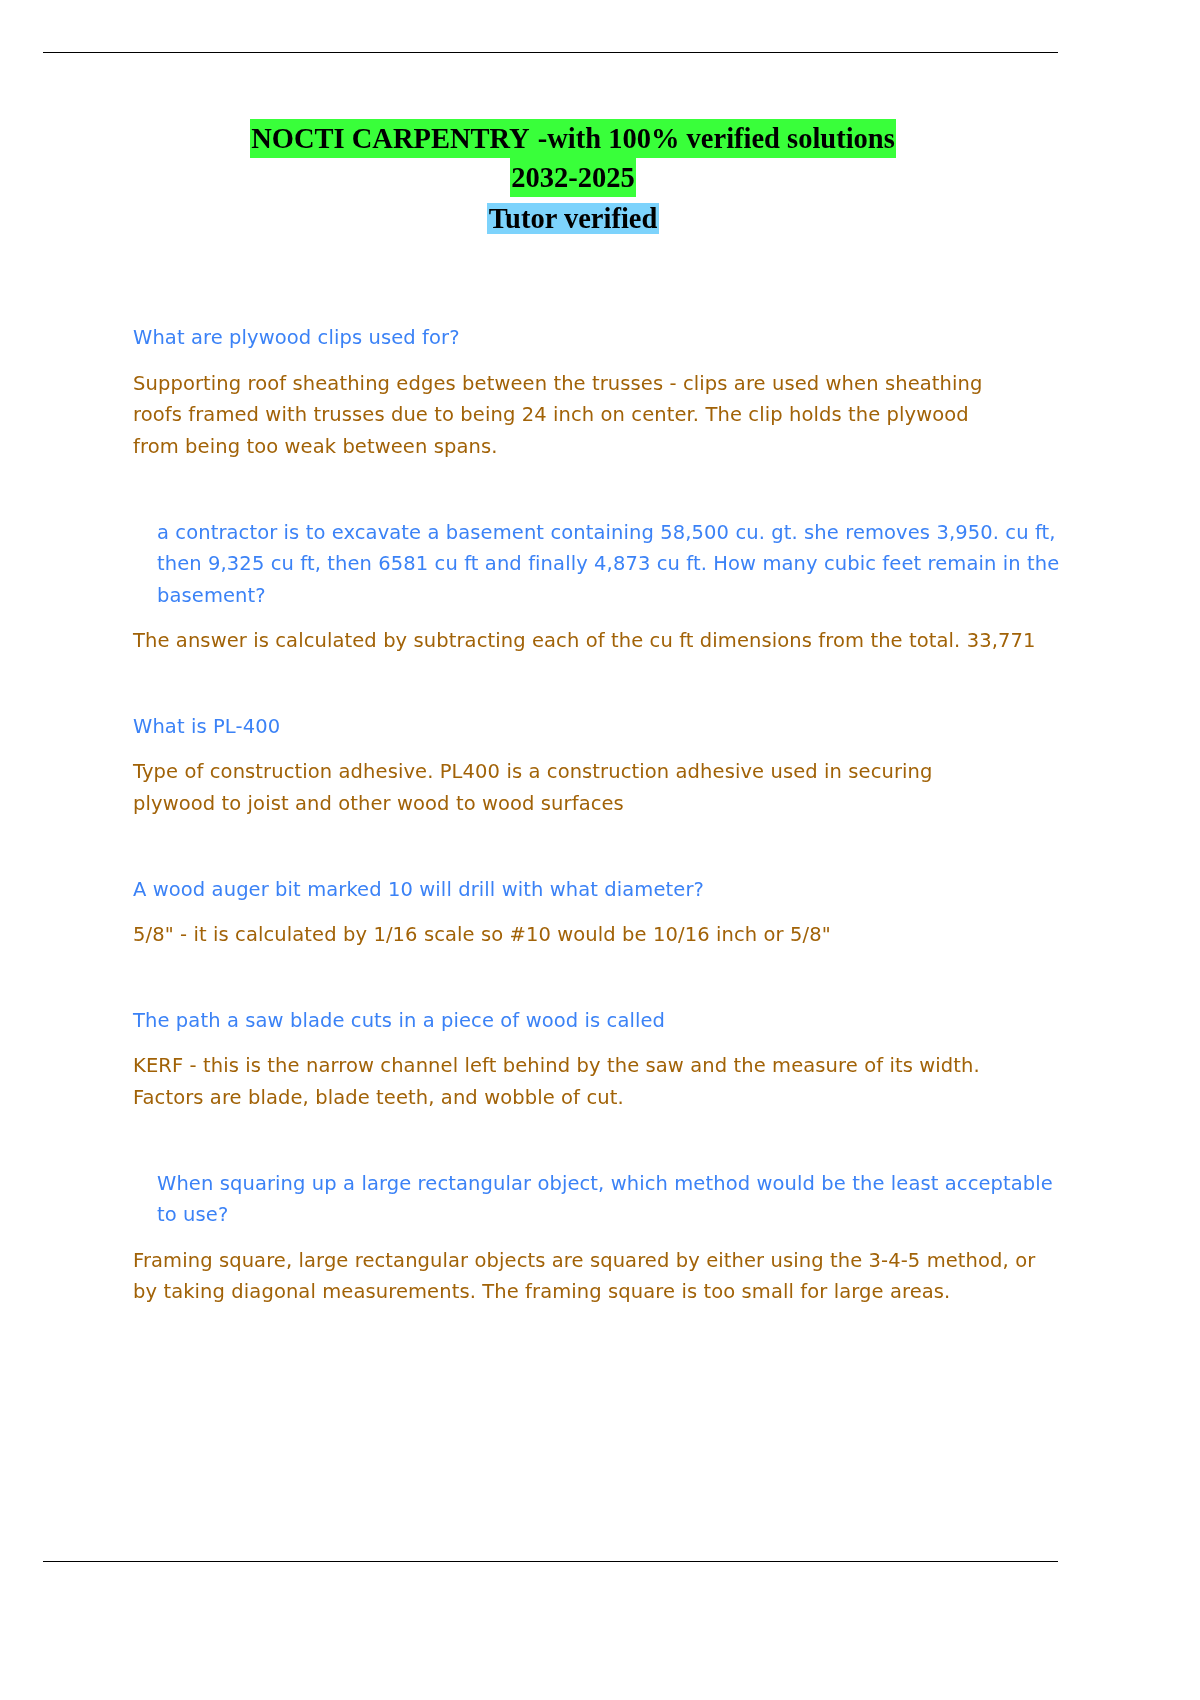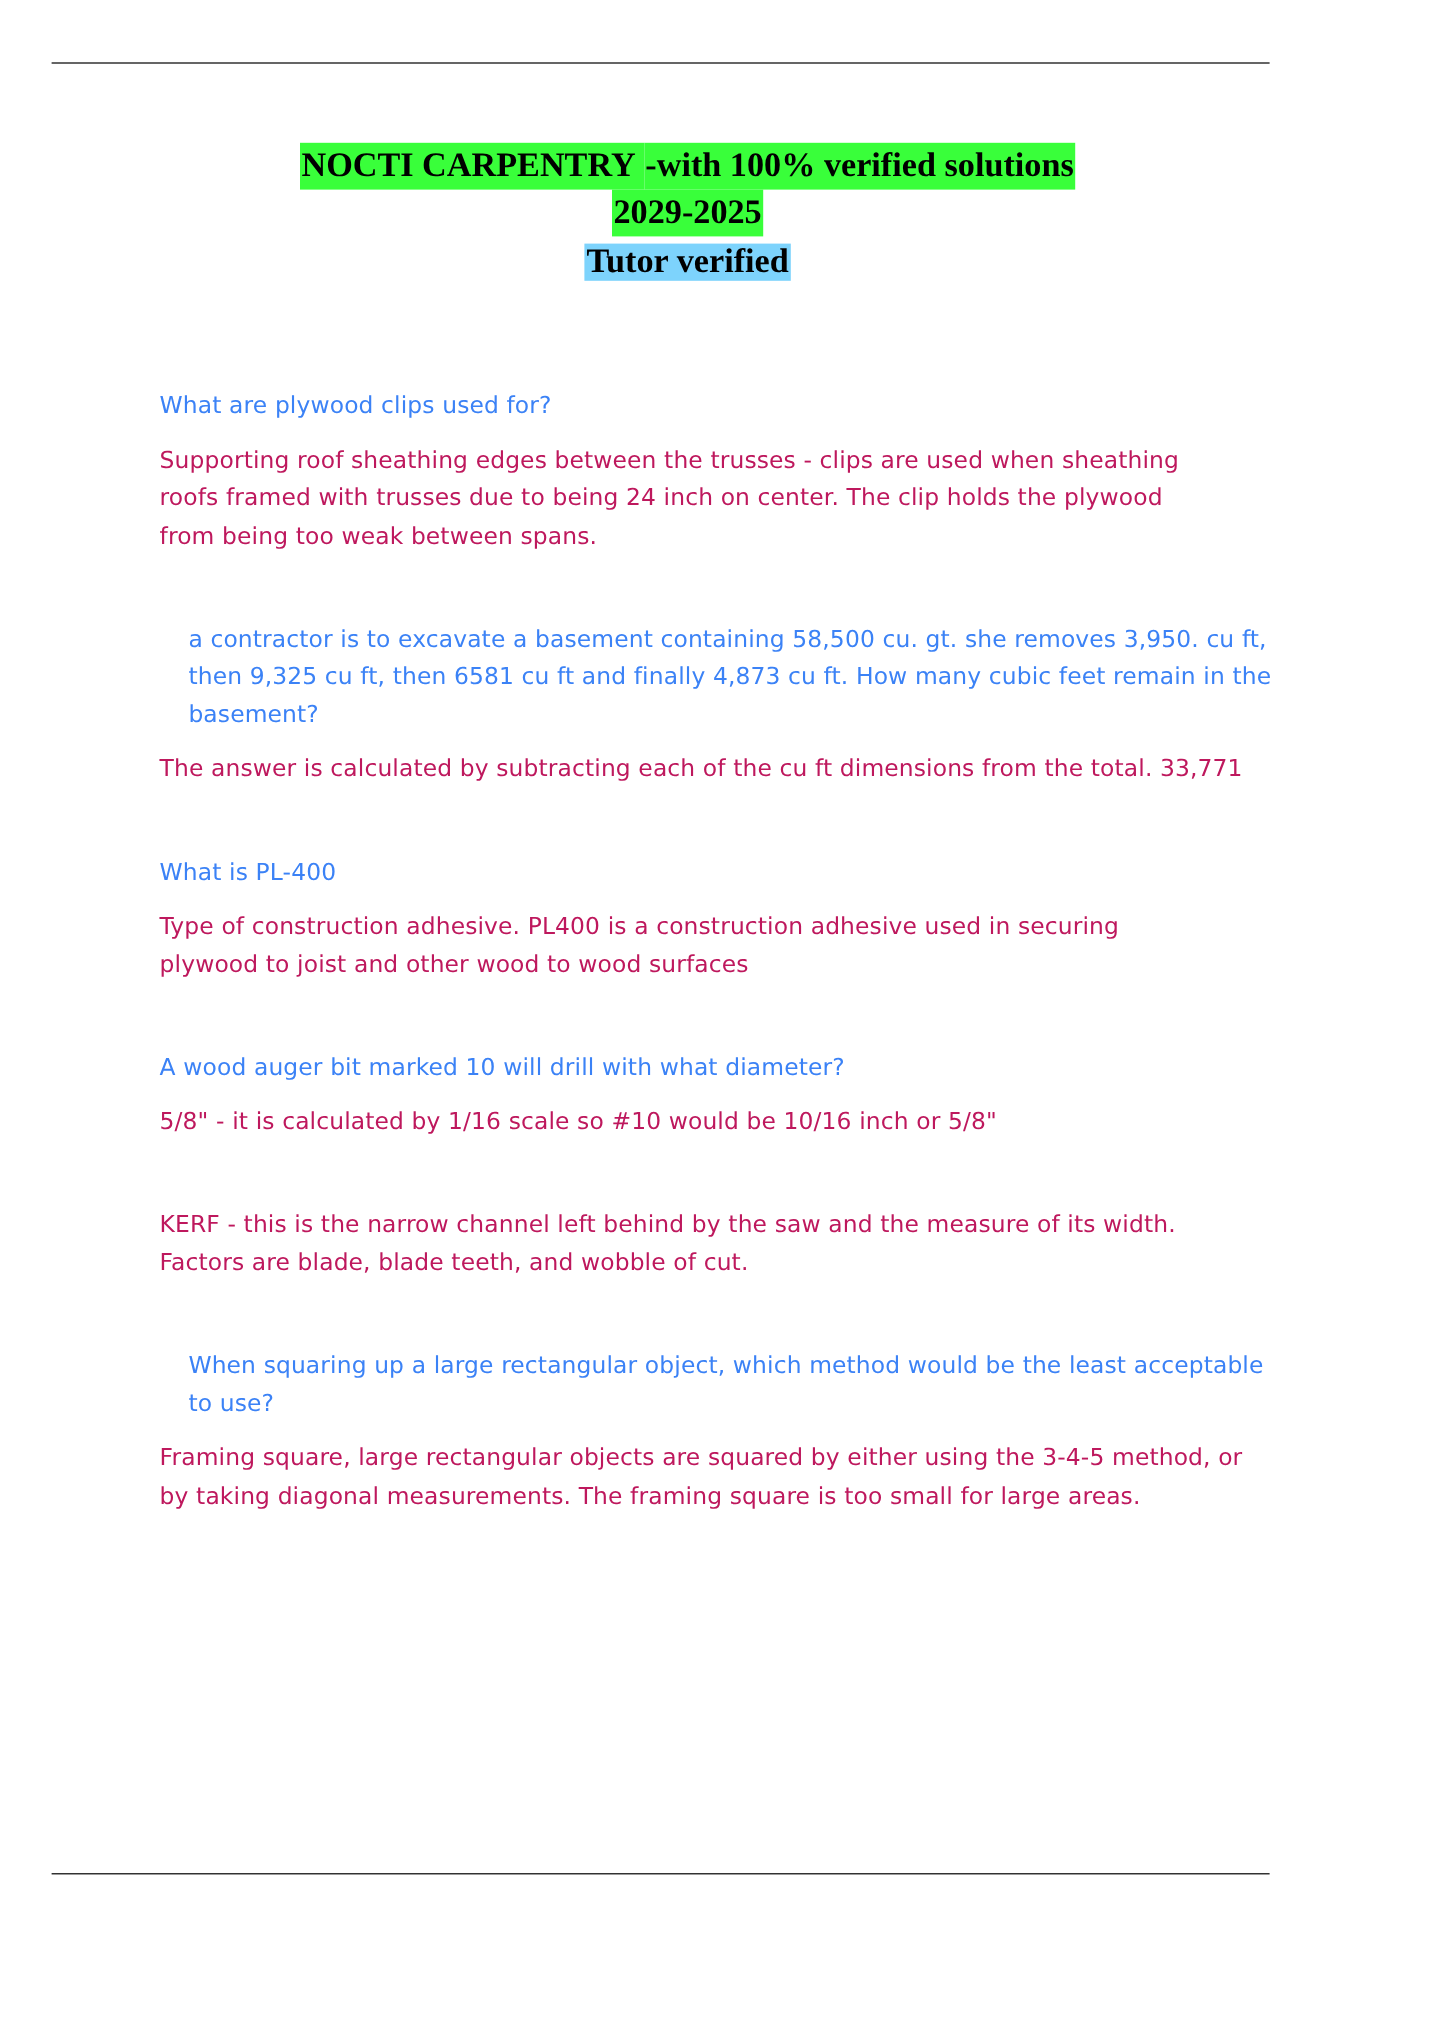--- a/index.html
+++ b/index.html
@@ -69,40 +69,40 @@
   .question {
     font-size: 19.5px;
     line-height: 1.62;
     color: #3b82f6;
     margin: 0 0 14px 0;
     letter-spacing: 0.1px;
   }
   .answer {
     font-size: 19.5px;
     line-height: 1.62;
-    color: #be185d;
+    color: #a16207;
     margin: 0;
     letter-spacing: 0.1px;
   }
   .answer.wide { width: 905px; }
   .question.wide { width: 905px; margin-left: 24px; }
 </style>
 </head>
 <body>
 
 <div class="page">
 
   <div class="rule rule-top"></div>
   <div class="rule rule-bottom"></div>
 
   <div class="content">
 
     <div class="title-block">
       <span class="hl-green">NOCTI CARPENTRY </span><span class="hl-green">-with 100% verified solutions</span>
-      <span class="title-line2 "><span class="hl-green">2029-2025</span></span>
+      <span class="title-line2 "><span class="hl-green">2032-2025</span></span>
       <span class="title-line3"><span class="hl-yellow">Tutor verified</span></span>
     </div>
 
     <div class="qa-list">
 
       <div class="qa-block">
         <p class="question">What are plywood clips used for?</p>
         <p class="answer">Supporting roof sheathing edges between the trusses - clips are used when sheathing roofs framed with trusses due to being 24 inch on center. The clip holds the plywood from being too weak between spans.</p>
       </div>
 
@@ -115,20 +115,21 @@
         <p class="question">What is PL-400</p>
         <p class="answer">Type of construction adhesive. PL400 is a construction adhesive used in securing plywood to joist and other wood to wood surfaces</p>
       </div>
 
       <div class="qa-block">
         <p class="question">A wood auger bit marked 10 will drill with what diameter?</p>
         <p class="answer wide">5/8" - it is calculated by 1/16 scale so #10 would be 10/16 inch or 5/8"</p>
       </div>
 
       <div class="qa-block">
+        <p class="question">The path a saw blade cuts in a piece of wood is called</p>
         <p class="answer wide">KERF - this is the narrow channel left behind by the saw and the measure of its width. Factors are blade, blade teeth, and wobble of cut.</p>
       </div>
 
       <div class="qa-block">
         <p class="question wide">When squaring up a large rectangular object, which method would be the least acceptable to use?</p>
         <p class="answer wide">Framing square, large rectangular objects are squared by either using the 3-4-5 method, or by taking diagonal measurements. The framing square is too small for large areas.</p>
       </div>
 
     </div>
   </div>

